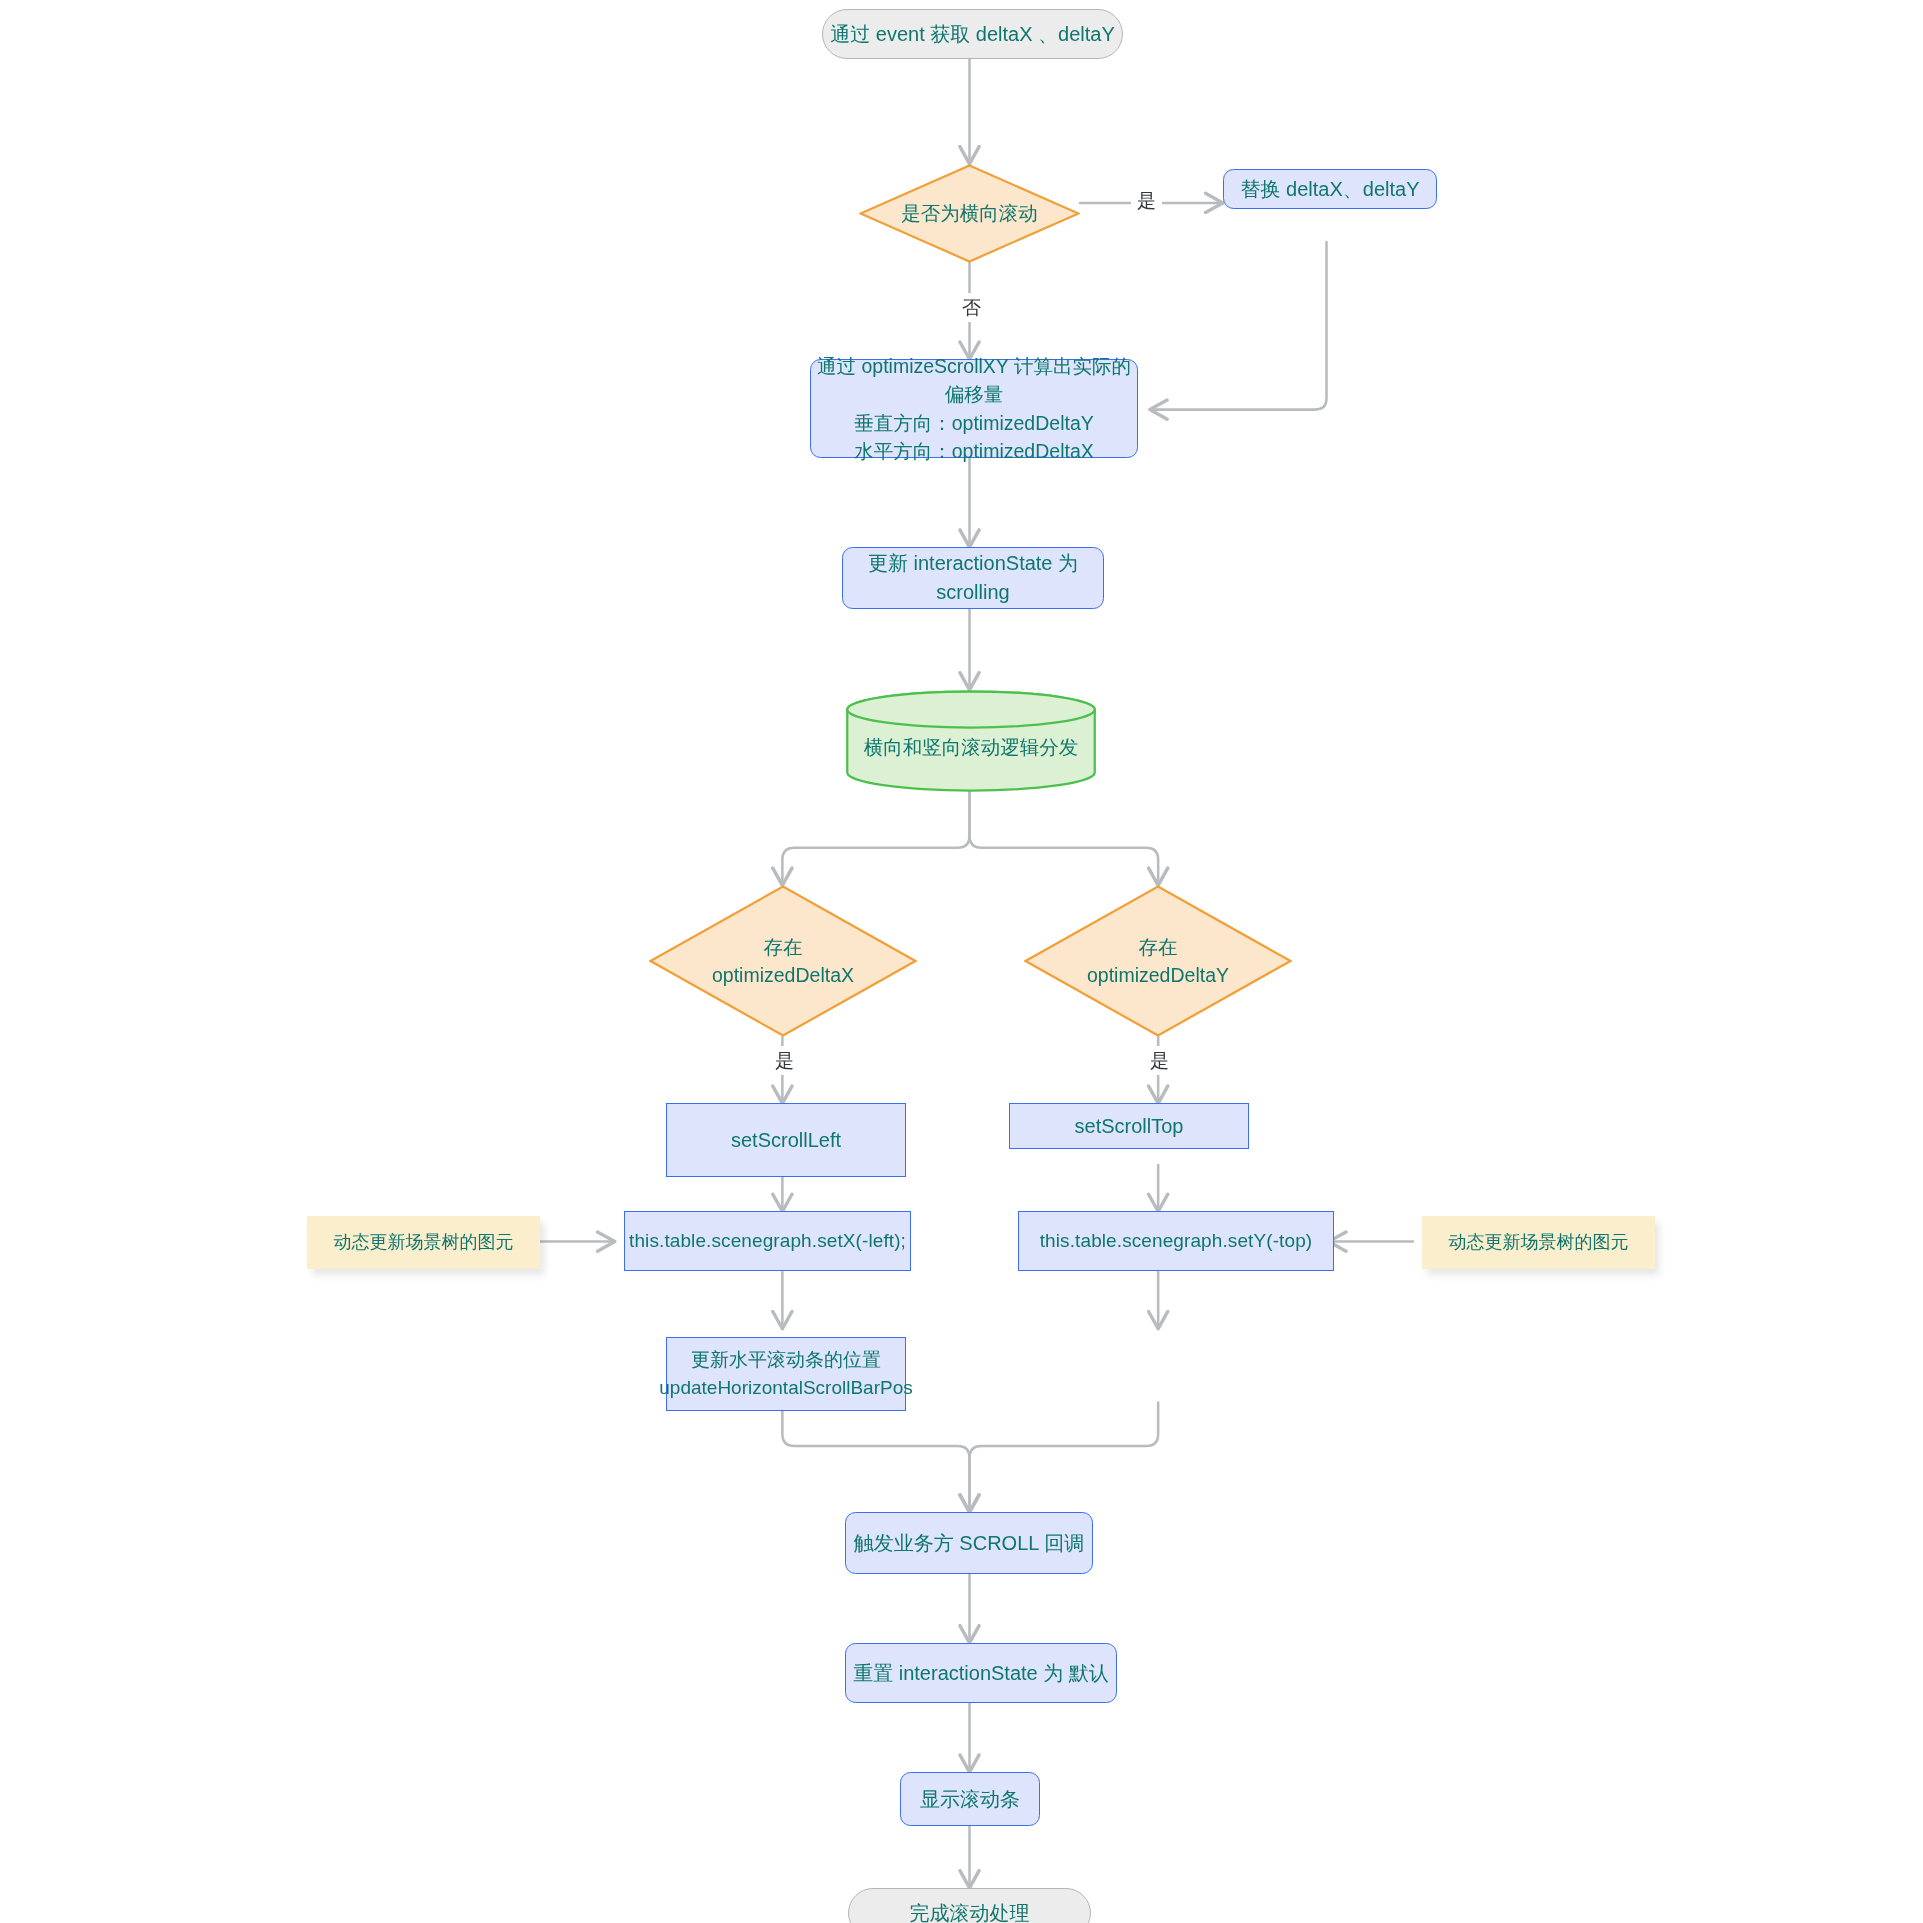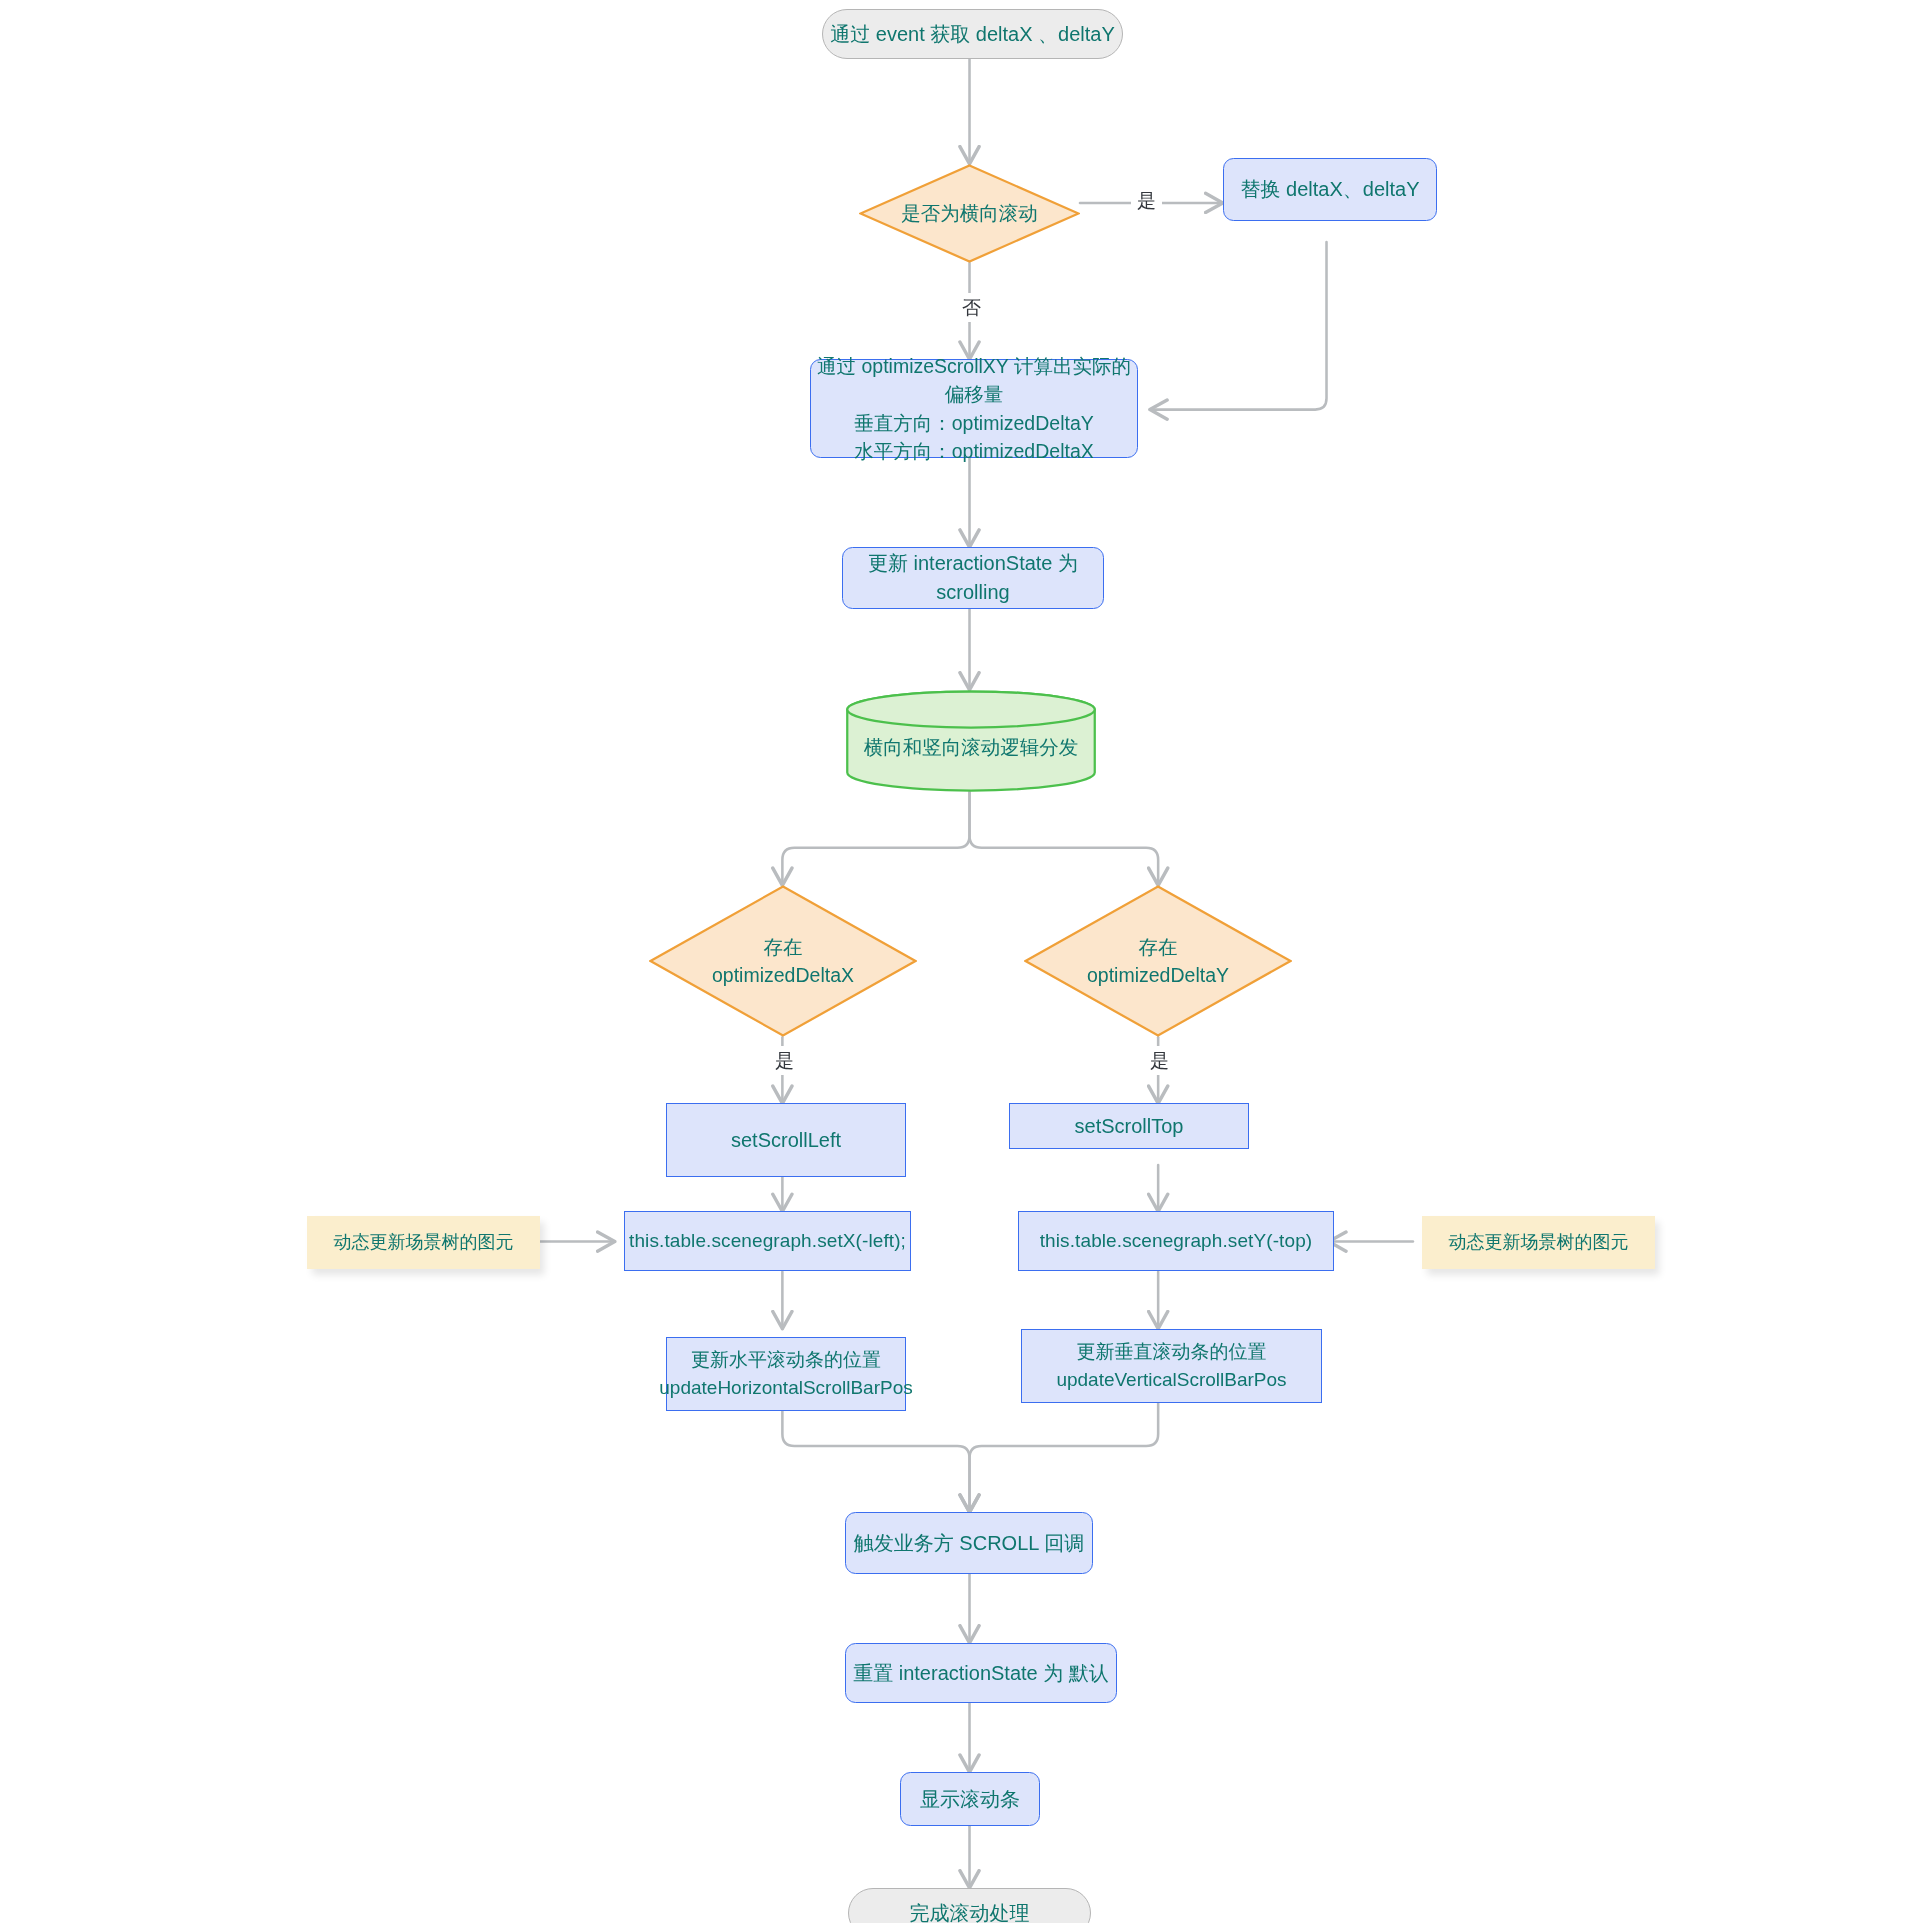--- a/index.html
+++ b/index.html
@@ -168,21 +168,21 @@
     <span>通过 event 获取 deltaX 、deltaY</span>
   </div>
 
   <div class="node n-diamond" style="left:859px; top:164px; width:221px; height:99px;">
     <svg class="dia-shape" viewBox="0 0 294 132" preserveAspectRatio="none">
       <polygon points="147,2 292,66 147,130 2,66" fill="#fce6cc" stroke="#f0a038" stroke-width="3"></polygon>
     </svg>
     <span class="dia-label">是否为横向滚动</span>
   </div>
 
-  <div class="node n-proc-round" style="left:1223px; top:158px; width:214px; height:63px;">
+  <div class="node n-proc-round" style="left:1223px; top:169px; width:214px; height:40px;">
     <span>替换 deltaX、deltaY</span>
   </div>
 
   <div class="node n-proc-round" style="left:810px; top:359px; width:328px; height:99px; font-size:19.5px;">
     <span>通过 optimizeScrollXY 计算出实际的偏移量
 垂直方向：optimizedDeltaY
 水平方向：optimizedDeltaX</span>
   </div>
 
   <div class="node n-proc-round" style="left:842px; top:547px; width:262px; height:62px;">
@@ -235,24 +235,20 @@
 
   <div class="node n-note" style="left:1422px; top:1216px; width:233px; height:53px;">
     <span>动态更新场景树的图元</span>
   </div>
 
   <div class="node n-proc-sharp" style="left:666px; top:1329px; width:240px; height:74px; font-size:19px;margin-top:8px;">
     <span>更新水平滚动条的位置
 updateHorizontalScrollBarPos</span>
   </div>
 
-  <div class="node n-proc-sharp" style="left:1021px; top:1329px; width:301px; height:74px; font-size:19px;">
-    <span>更新垂直滚动条的位置
-updateVerticalScrollBarPos</span>
-  </div>
 
   <div class="node n-proc-round" style="left:845px; top:1512px; width:248px; height:62px;">
     <span>触发业务方 SCROLL 回调</span>
   </div>
 
   <div class="node n-proc-round" style="left:845px; top:1643px; width:272px; height:60px;">
     <span>重置 interactionState 为 默认</span>
   </div>
 
   <div class="node n-proc-round" style="left:900px; top:1772px; width:140px; height:54px;align-items:center;">

